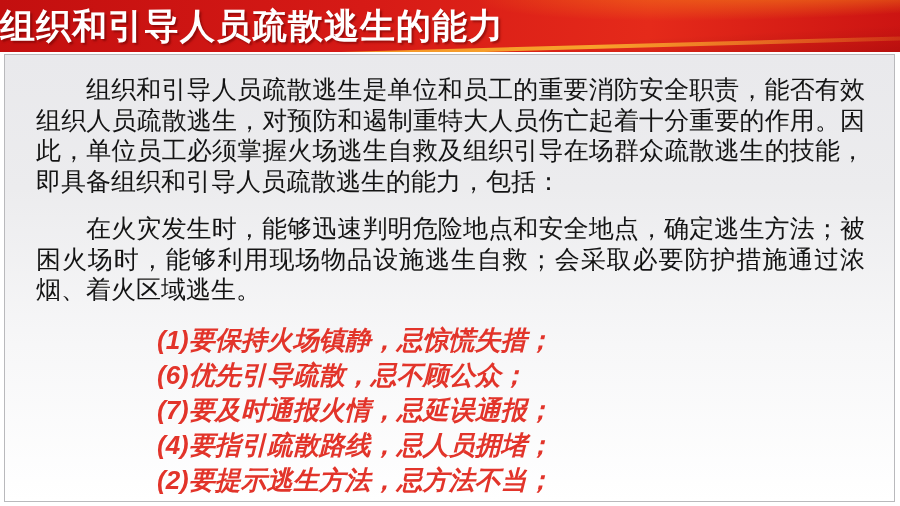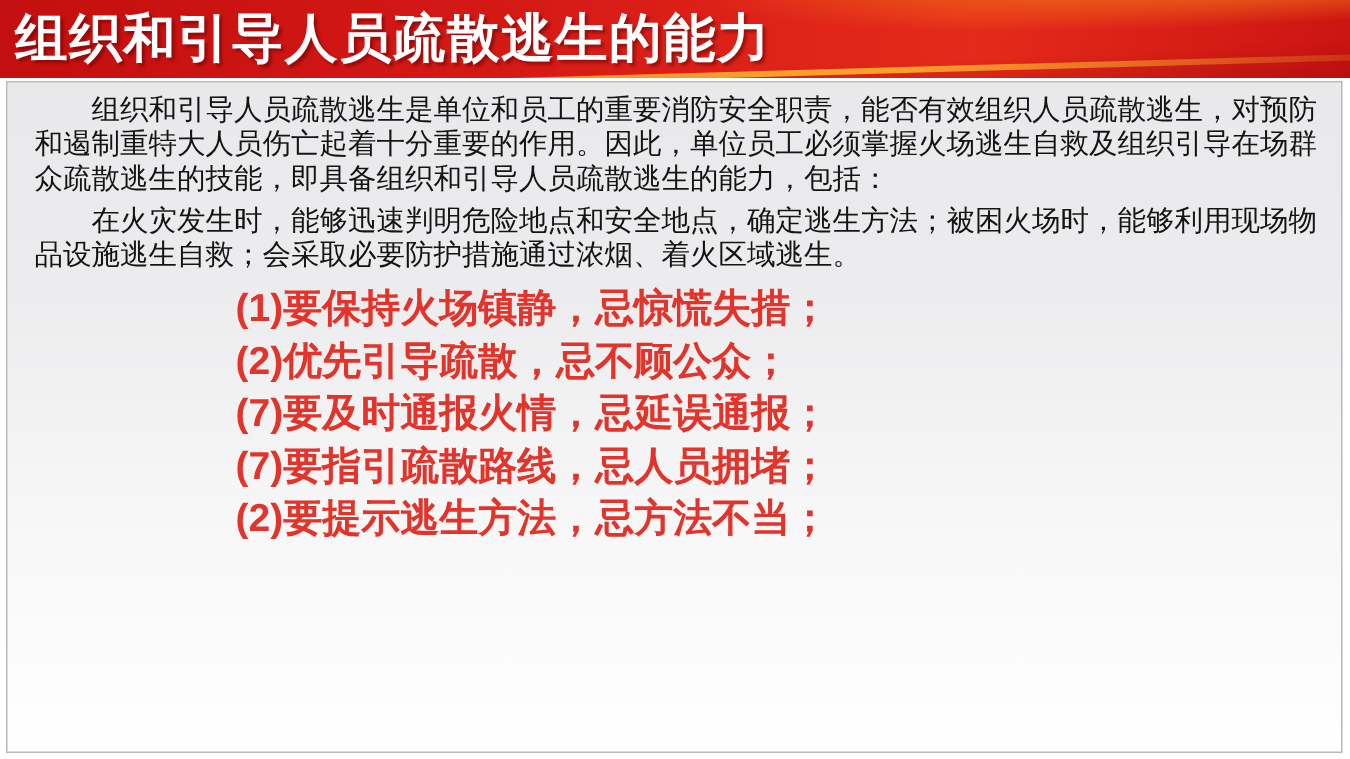--- a/index.html
+++ b/index.html
@@ -53,21 +53,20 @@
                 rgba(250,175,45,0.85) 35%,
                 rgba(250,175,45,0.9) 60%,
                 rgba(250,175,45,0.15) 100%);
     transform: rotate(-1.6deg);
     pointer-events: none;
   }
   .banner-title {
     position: relative;
     z-index: 3;
     margin: 0;
-    padding-left: 10px;
     color: #ffffff;
     font-family: "Liberation Sans", sans-serif;
     font-weight: bold;
     font-size: 35px;
     line-height: 52px;
     letter-spacing: 1px;
     text-shadow: 2px 2px 2px rgba(95,0,0,0.5);
     white-space: nowrap;
   }
 
@@ -75,63 +74,64 @@
   .content {
     position: absolute;
     top: 54px; left: 4px; right: 5px; bottom: 4px;
     border: 1px solid #b9b9bc;
     background: linear-gradient(to bottom,
                 #e9e9ec 0%, #ececee 30%, #f7f7f8 65%, #ffffff 100%);
     padding: 3px 12px 0 14px;
     box-sizing: border-box;
   }
   .body-paragraph {
-    margin: 4px;
+    margin: 17px;
     color: #141414;
-    font-size: 19px;
+    font-size: 25px;
     line-height: 1.22;
     text-indent: 2em;
     text-align: justify;
     letter-spacing: 0px;
   }
 
   
   .rule-list {
     margin: 6px 0 0 138px;
     padding: 0;
     list-style: none;
   }
   .rule-list li {
     margin: 0;
     color: #e2342a;
     font-family: "Liberation Sans", sans-serif;
     font-weight: bold;
     font-size: 26px;
     line-height: 1.35;
     white-space: nowrap;
+    font-style: italic;
   }
 </style>
 </head>
 <body>
 
 <div class="slide">
 
   <div class="banner">
     <div class="swoosh-dark"></div>
     <div class="swoosh-gold-top"></div>
     <div class="swoosh-gold-bottom"></div>
     <h1 class="banner-title">组织和引导人员疏散逃生的能力</h1>
   </div>
 
   <div class="content">
     <p class="body-paragraph">组织和引导人员疏散逃生是单位和员工的重要消防安全职责，能否有效组织人员疏散逃生，对预防和遏制重特大人员伤亡起着十分重要的作用。因此，单位员工必须掌握火场逃生自救及组织引导在场群众疏散逃生的技能，即具备组织和引导人员疏散逃生的能力，包括：</p>
     <p class="body-paragraph">在火灾发生时，能够迅速判明危险地点和安全地点，确定逃生方法；被困火场时，能够利用现场物品设施逃生自救；会采取必要防护措施通过浓烟、着火区域逃生。</p>
 
     <ul class="rule-list">
       <li>(1)要保持火场镇静，忌惊慌失措；</li>
-      <li>(2)优先引导疏散，忌不顾公众；</li>
+      <li>(6)优先引导疏散，忌不顾公众；</li>
       <li>(7)要及时通报火情，忌延误通报；</li>
-      <li>(7)要指引疏散路线，忌人员拥堵；</li>
+      <li>(4)要指引疏散路线，忌人员拥堵；</li>
       <li>(2)要提示逃生方法，忌方法不当；</li>
     </ul>
   </div>
 
 </div>
 
 </body></html>

